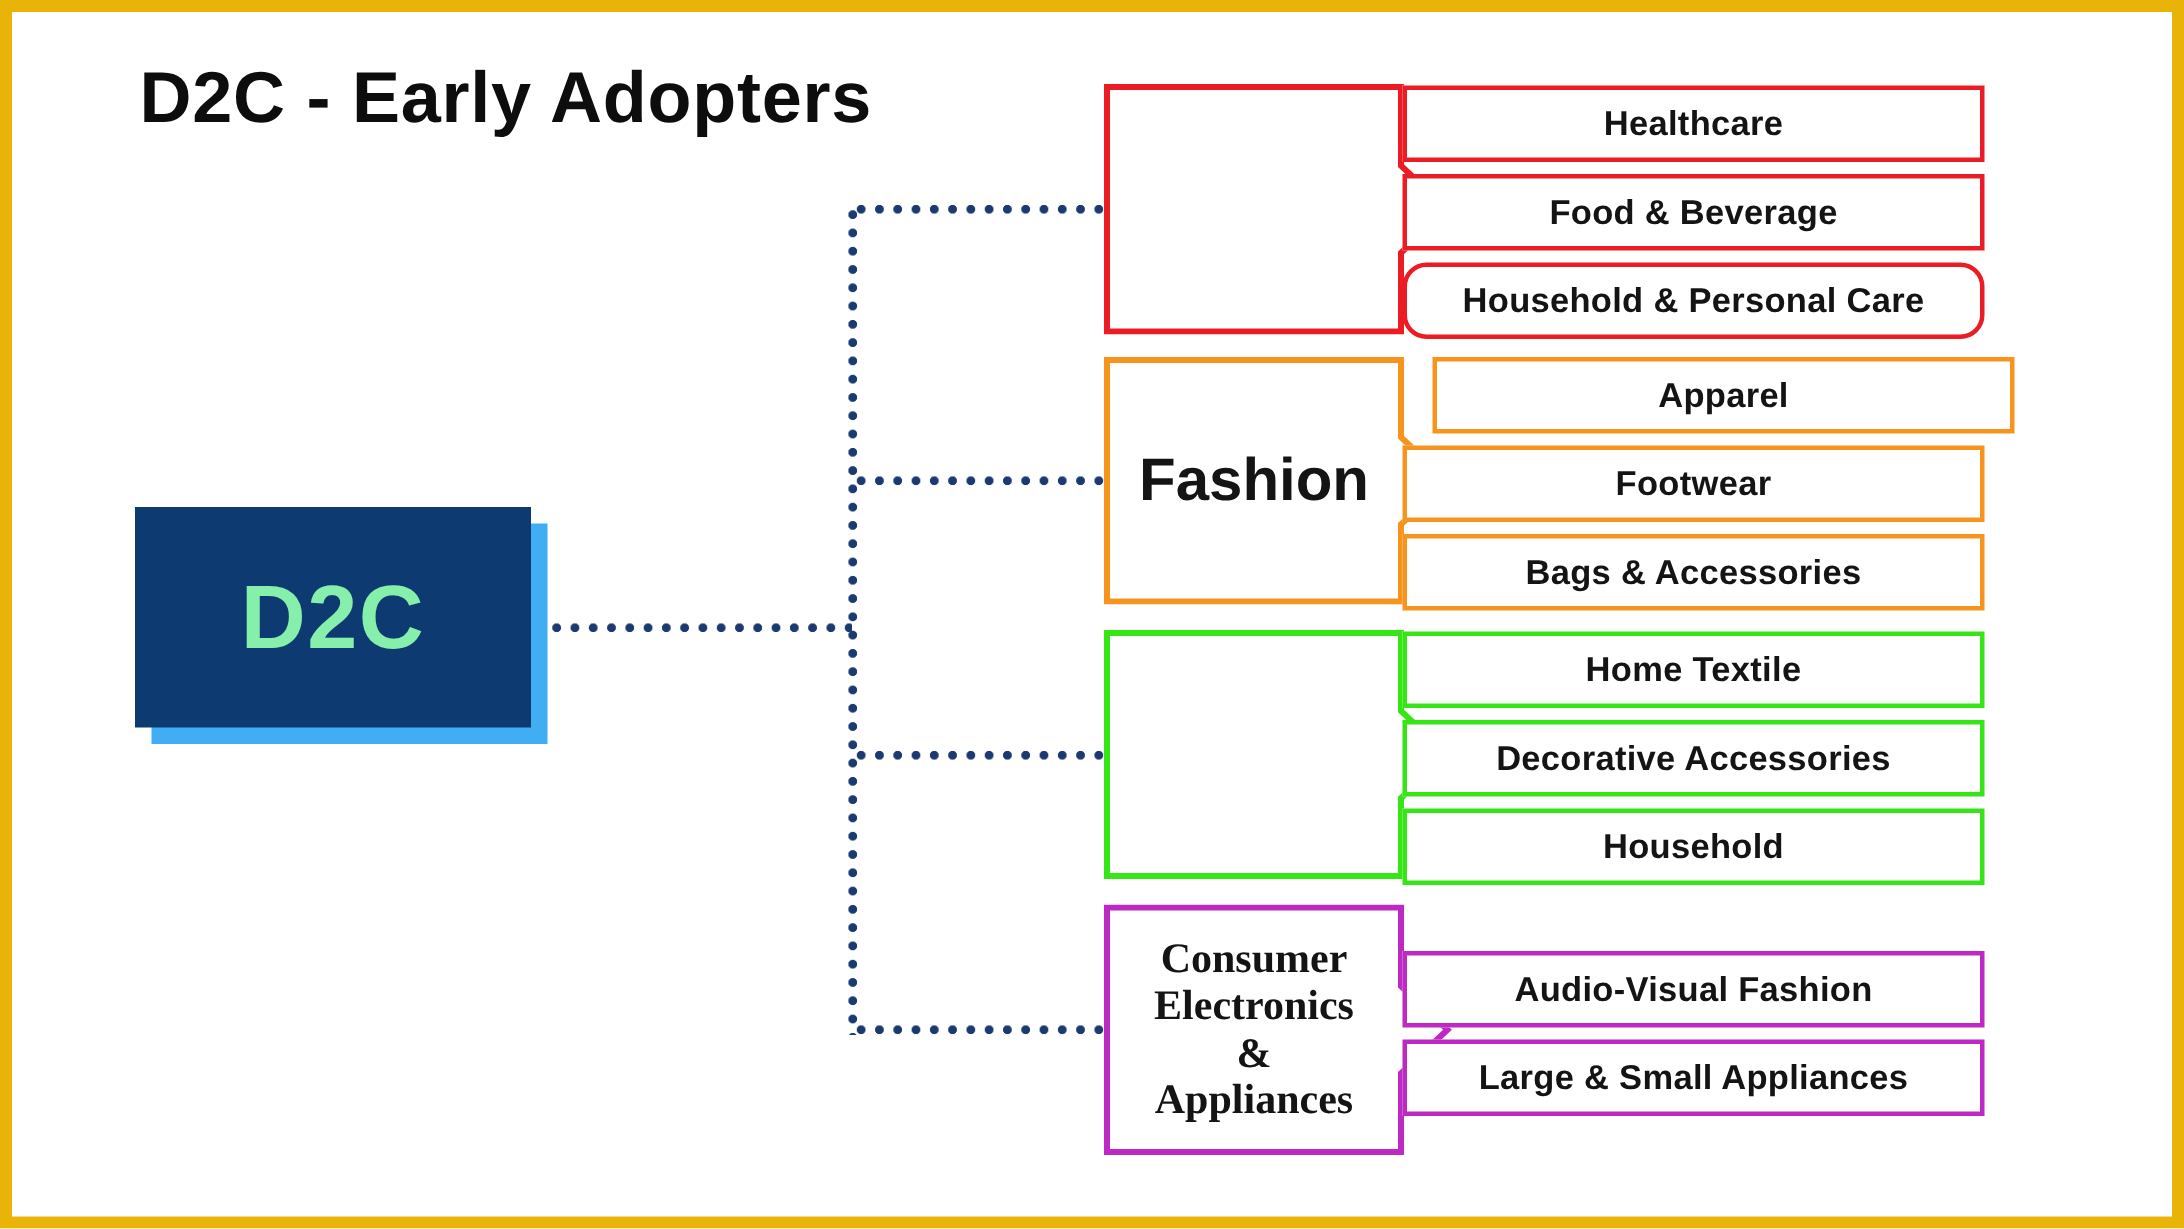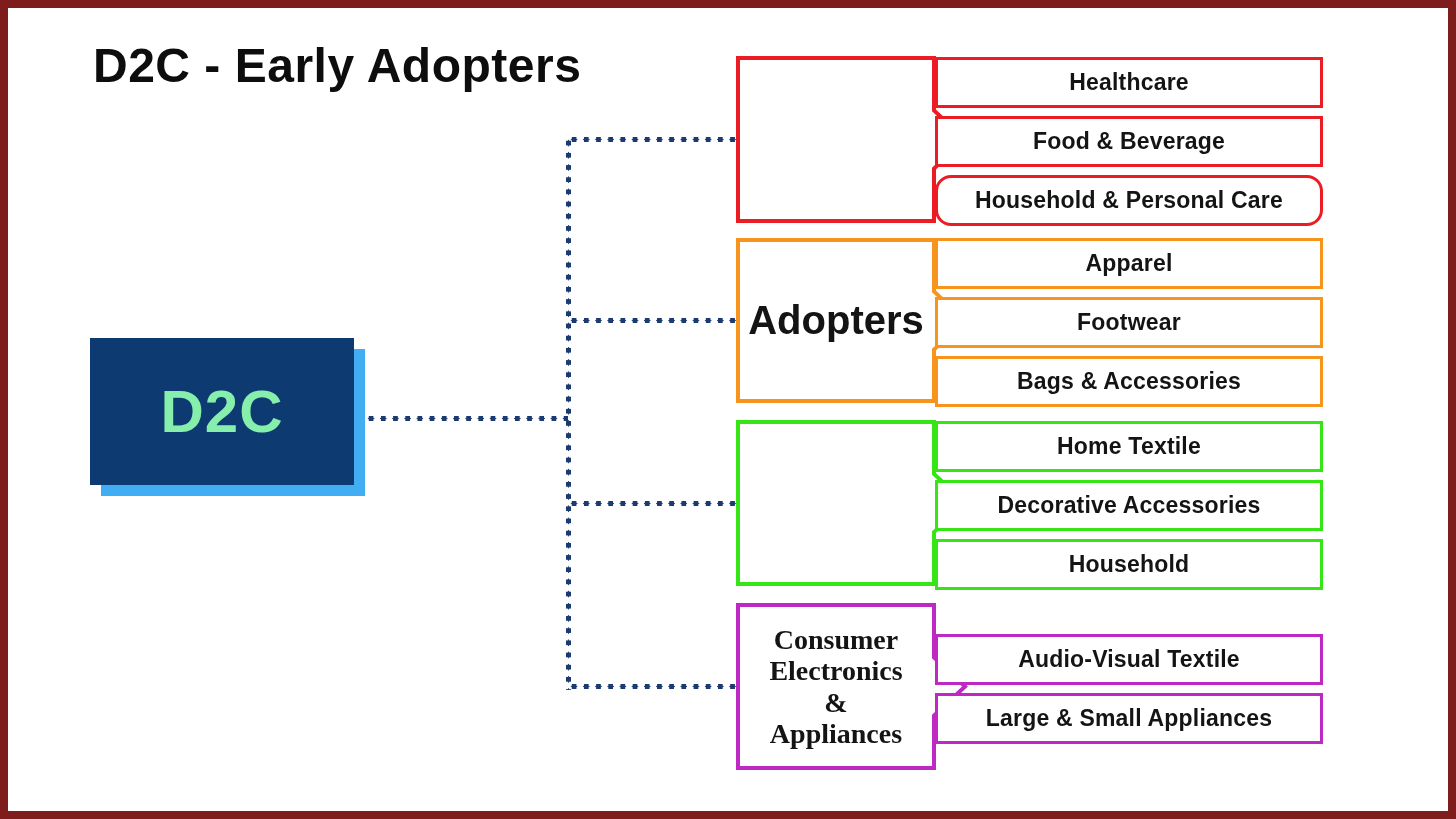--- a/index.html
+++ b/index.html
@@ -1,18 +1,18 @@
 <!DOCTYPE html>
 <html><head>
 <meta charset="utf-8">
 <style>
   html,body{margin:0;padding:0;background:#ffffff;font-family:"Liberation Sans","DejaVu Sans",sans-serif;}
   #canvas{
     position:relative;width:1456px;height:819px;background:#ffffff;
-    border:8px solid #7f1d1d;box-sizing:border-box;overflow:hidden;
+    border:8px solid #eab308;box-sizing:border-box;overflow:hidden;
   }
   .title{
     position:absolute;left:85px;top:30px;
     font-size:48px;font-weight:700;letter-spacing:0.5px;color:#0d0d0d;white-space:nowrap;
   }
   .root-shadow{position:absolute;z-index:1;}
   .root-box{
     position:absolute;z-index:2;display:flex;align-items:center;justify-content:center;
   }
   .root-box .root-label{
@@ -71,23 +71,23 @@
       <div class="subitem" style="top: 108px; border-color: rgb(236, 28, 36);">
         <span class="subitem-label">Food &amp; Beverage</span>
       </div>
       <div class="subitem" style="top: 167px; border-color: rgb(236, 28, 36); border-radius: 16px;">
         <span class="subitem-label">Household &amp; Personal Care</span>
       </div>
       <div class="category" style="top: 230px; height: 165px;">
         <svg width="232" height="165" viewBox="0 0 232 165">
           <polygon points="2,2 198,2 198,53.5 229,82.5 198,111.5 198,163 2,163" fill="#ffffff" stroke="#F7941D" stroke-width="4" stroke-linejoin="miter"></polygon>
         </svg>
-        <div class="cat-label big">Adopters</div>
+        <div class="cat-label big">Fashion</div>
       </div>
-      <div class="subitem" style="top: 230px; border-color: rgb(247, 148, 29);">
+      <div class="subitem" style="top: 230px; border-color: rgb(247, 148, 29); margin-left: 20px;">
         <span class="subitem-label">Apparel</span>
       </div>
       <div class="subitem" style="top: 289px; border-color: rgb(247, 148, 29);">
         <span class="subitem-label">Footwear</span>
       </div>
       <div class="subitem" style="top: 348px; border-color: rgb(247, 148, 29);">
         <span class="subitem-label">Bags &amp; Accessories</span>
       </div>
       <div class="category" style="top: 412px; height: 166px;">
         <svg width="232" height="166" viewBox="0 0 232 166">
@@ -103,19 +103,19 @@
       <div class="subitem" style="top: 530.5px; border-color: rgb(53, 229, 21);">
         <span class="subitem-label">Household</span>
       </div>
       <div class="category" style="top: 595px; height: 167px; font-family: Liberation Serif, serif;">
         <svg width="232" height="167" viewBox="0 0 232 167">
           <polygon points="2,2 198,2 198,54.5 229,83.5 198,112.5 198,165 2,165" fill="#ffffff" stroke="#BE29C4" stroke-width="4" stroke-linejoin="miter"></polygon>
         </svg>
         <div class="cat-label small">Consumer<br>Electronics<br>&amp;<br>Appliances</div>
       </div>
       <div class="subitem" style="top: 625.5px; border-color: rgb(190, 41, 196);">
-        <span class="subitem-label">Audio-Visual Textile</span>
+        <span class="subitem-label">Audio-Visual Fashion</span>
       </div>
       <div class="subitem" style="top: 684.5px; border-color: rgb(190, 41, 196);">
         <span class="subitem-label">Large &amp; Small Appliances</span>
       </div>
     </div>
 </div>
 
 </body></html>

